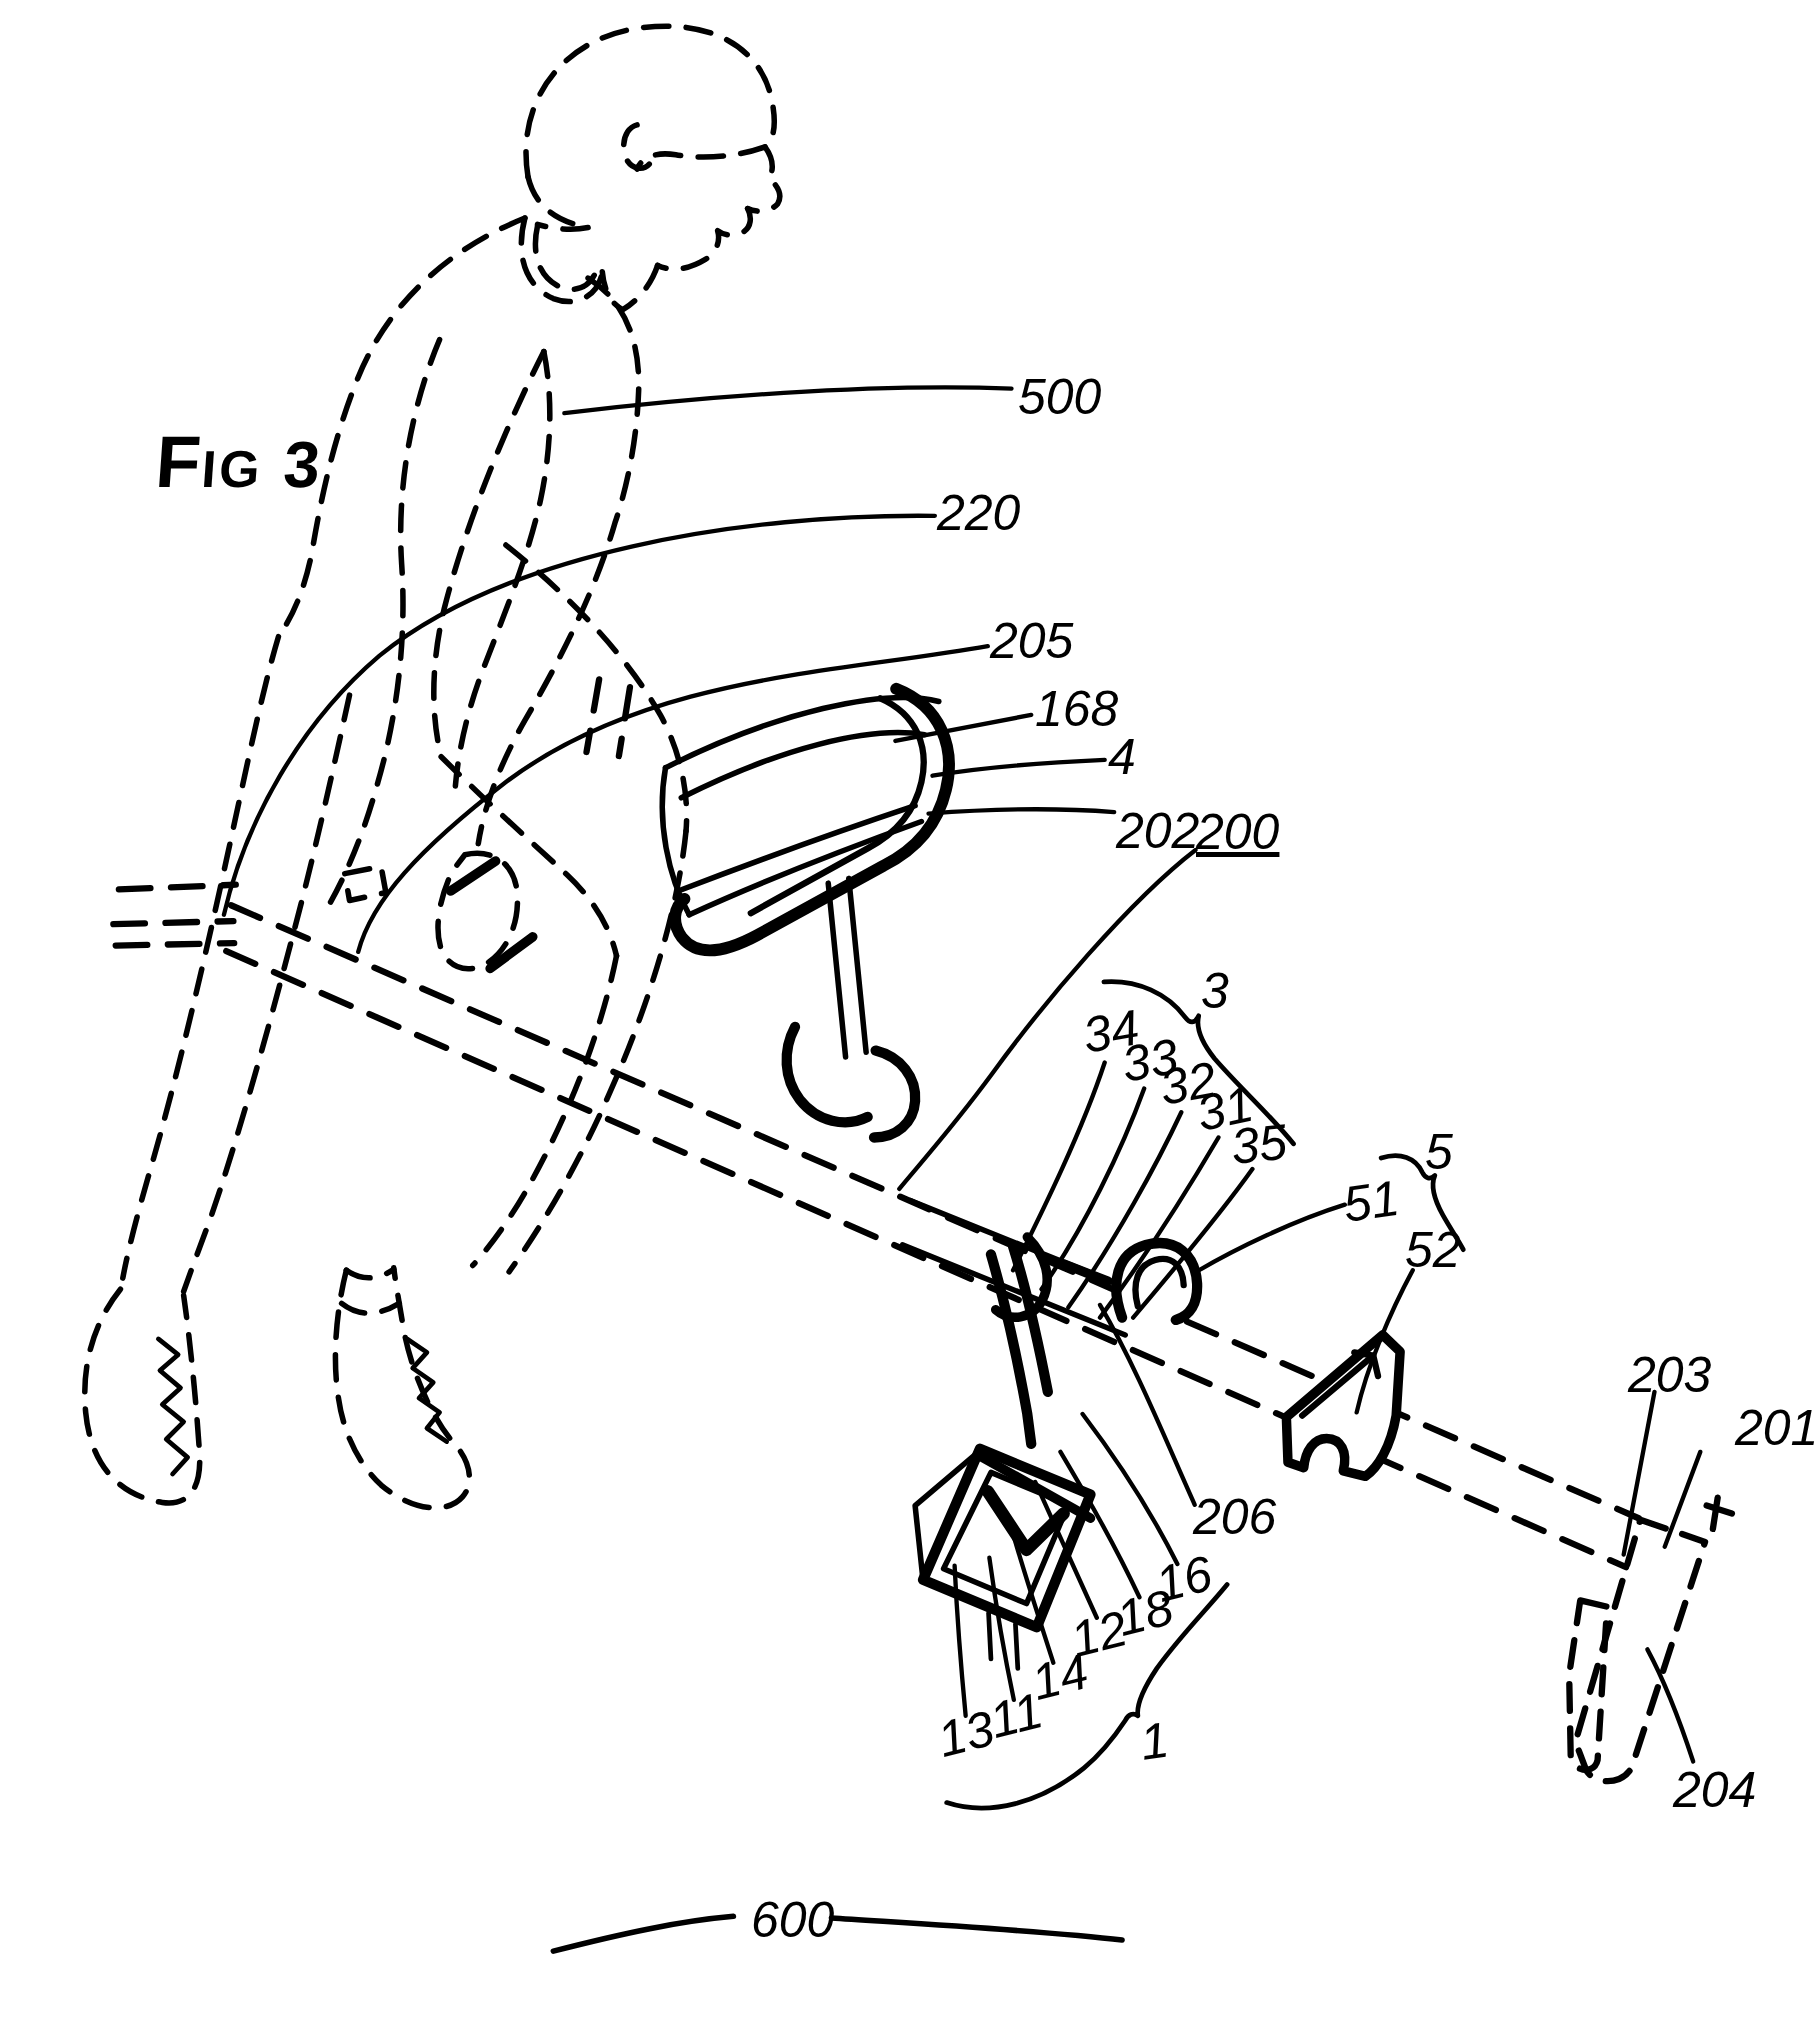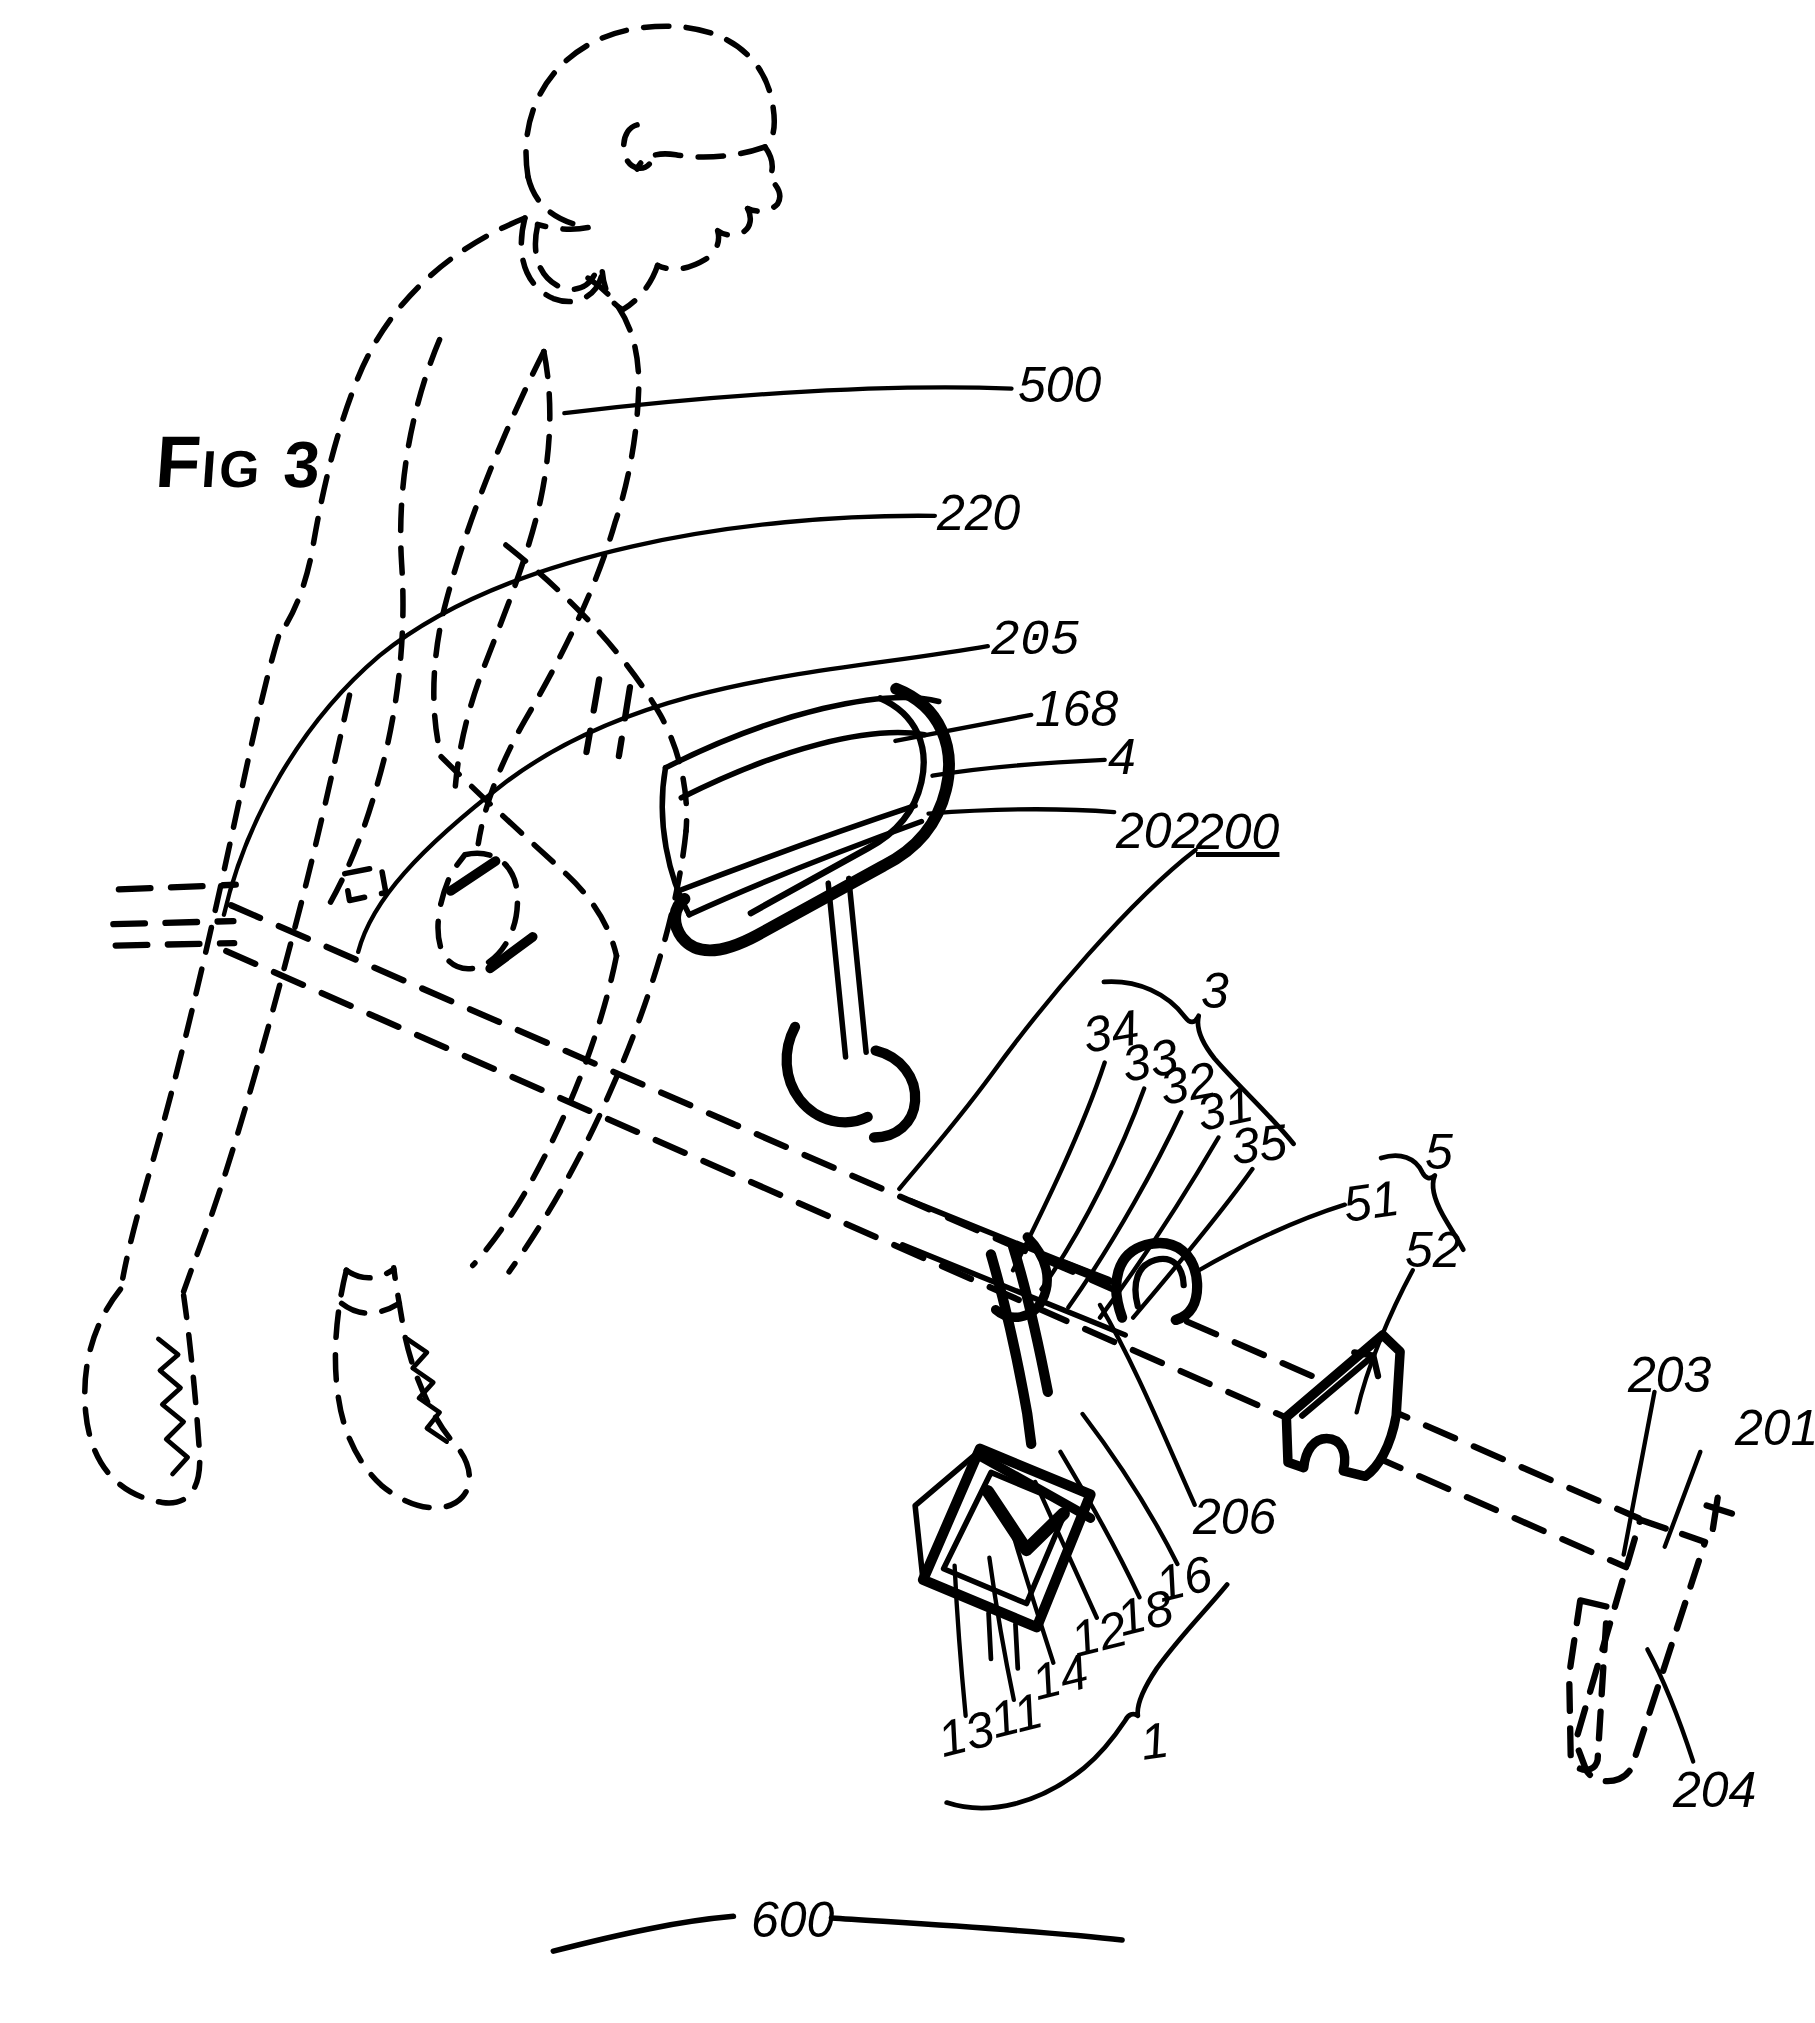--- a/index.html
+++ b/index.html
@@ -166,23 +166,23 @@
     </g>
   </svg>
 
   <div class="fig-title">
     <span class="big">F</span>
       <span class="small">IG</span>
       <span class="num">3</span>
   </div>
 
   <div>
-      <div class="ref-label" style="left: 1018px; top: 360px;">500</div>
+      <div class="ref-label" style="left: 1018px; top: 372px;">500</div>
       <div class="ref-label" style="left: 937px; top: 488px;">220</div>
-      <div class="ref-label" style="left: 990px; top: 616px; font-family: Liberation Mono, monospace;">205</div>
+      <div class="ref-label" style="left: 990px; top: 616px;">205</div>
       <div class="ref-label" style="left: 1035px; top: 684px;">168</div>
       <div class="ref-label" style="left: 1108px; top: 732px;">4</div>
       <div class="ref-label" style="left: 1116px; top: 782px; margin-top: 24px;">202</div>
       <div class="ref-label" style="left: 1196px; top: 807px; text-decoration: underline;">200</div>
       <div class="ref-label" style="left: 1201px; top: 966px;">3</div>
       <div class="ref-label" style="left: 1088px; top: 1011px; transform: rotate(-10deg);">34</div>
       <div class="ref-label" style="left: 1127px; top: 1040px; transform: rotate(-10deg);">33</div>
       <div class="ref-label" style="left: 1165px; top: 1063px; transform: rotate(-10deg);">32</div>
       <div class="ref-label" style="left: 1203px; top: 1089px; transform: rotate(-12deg);">31</div>
       <div class="ref-label" style="left: 1234px; top: 1122px; transform: rotate(-6deg);">35</div>

